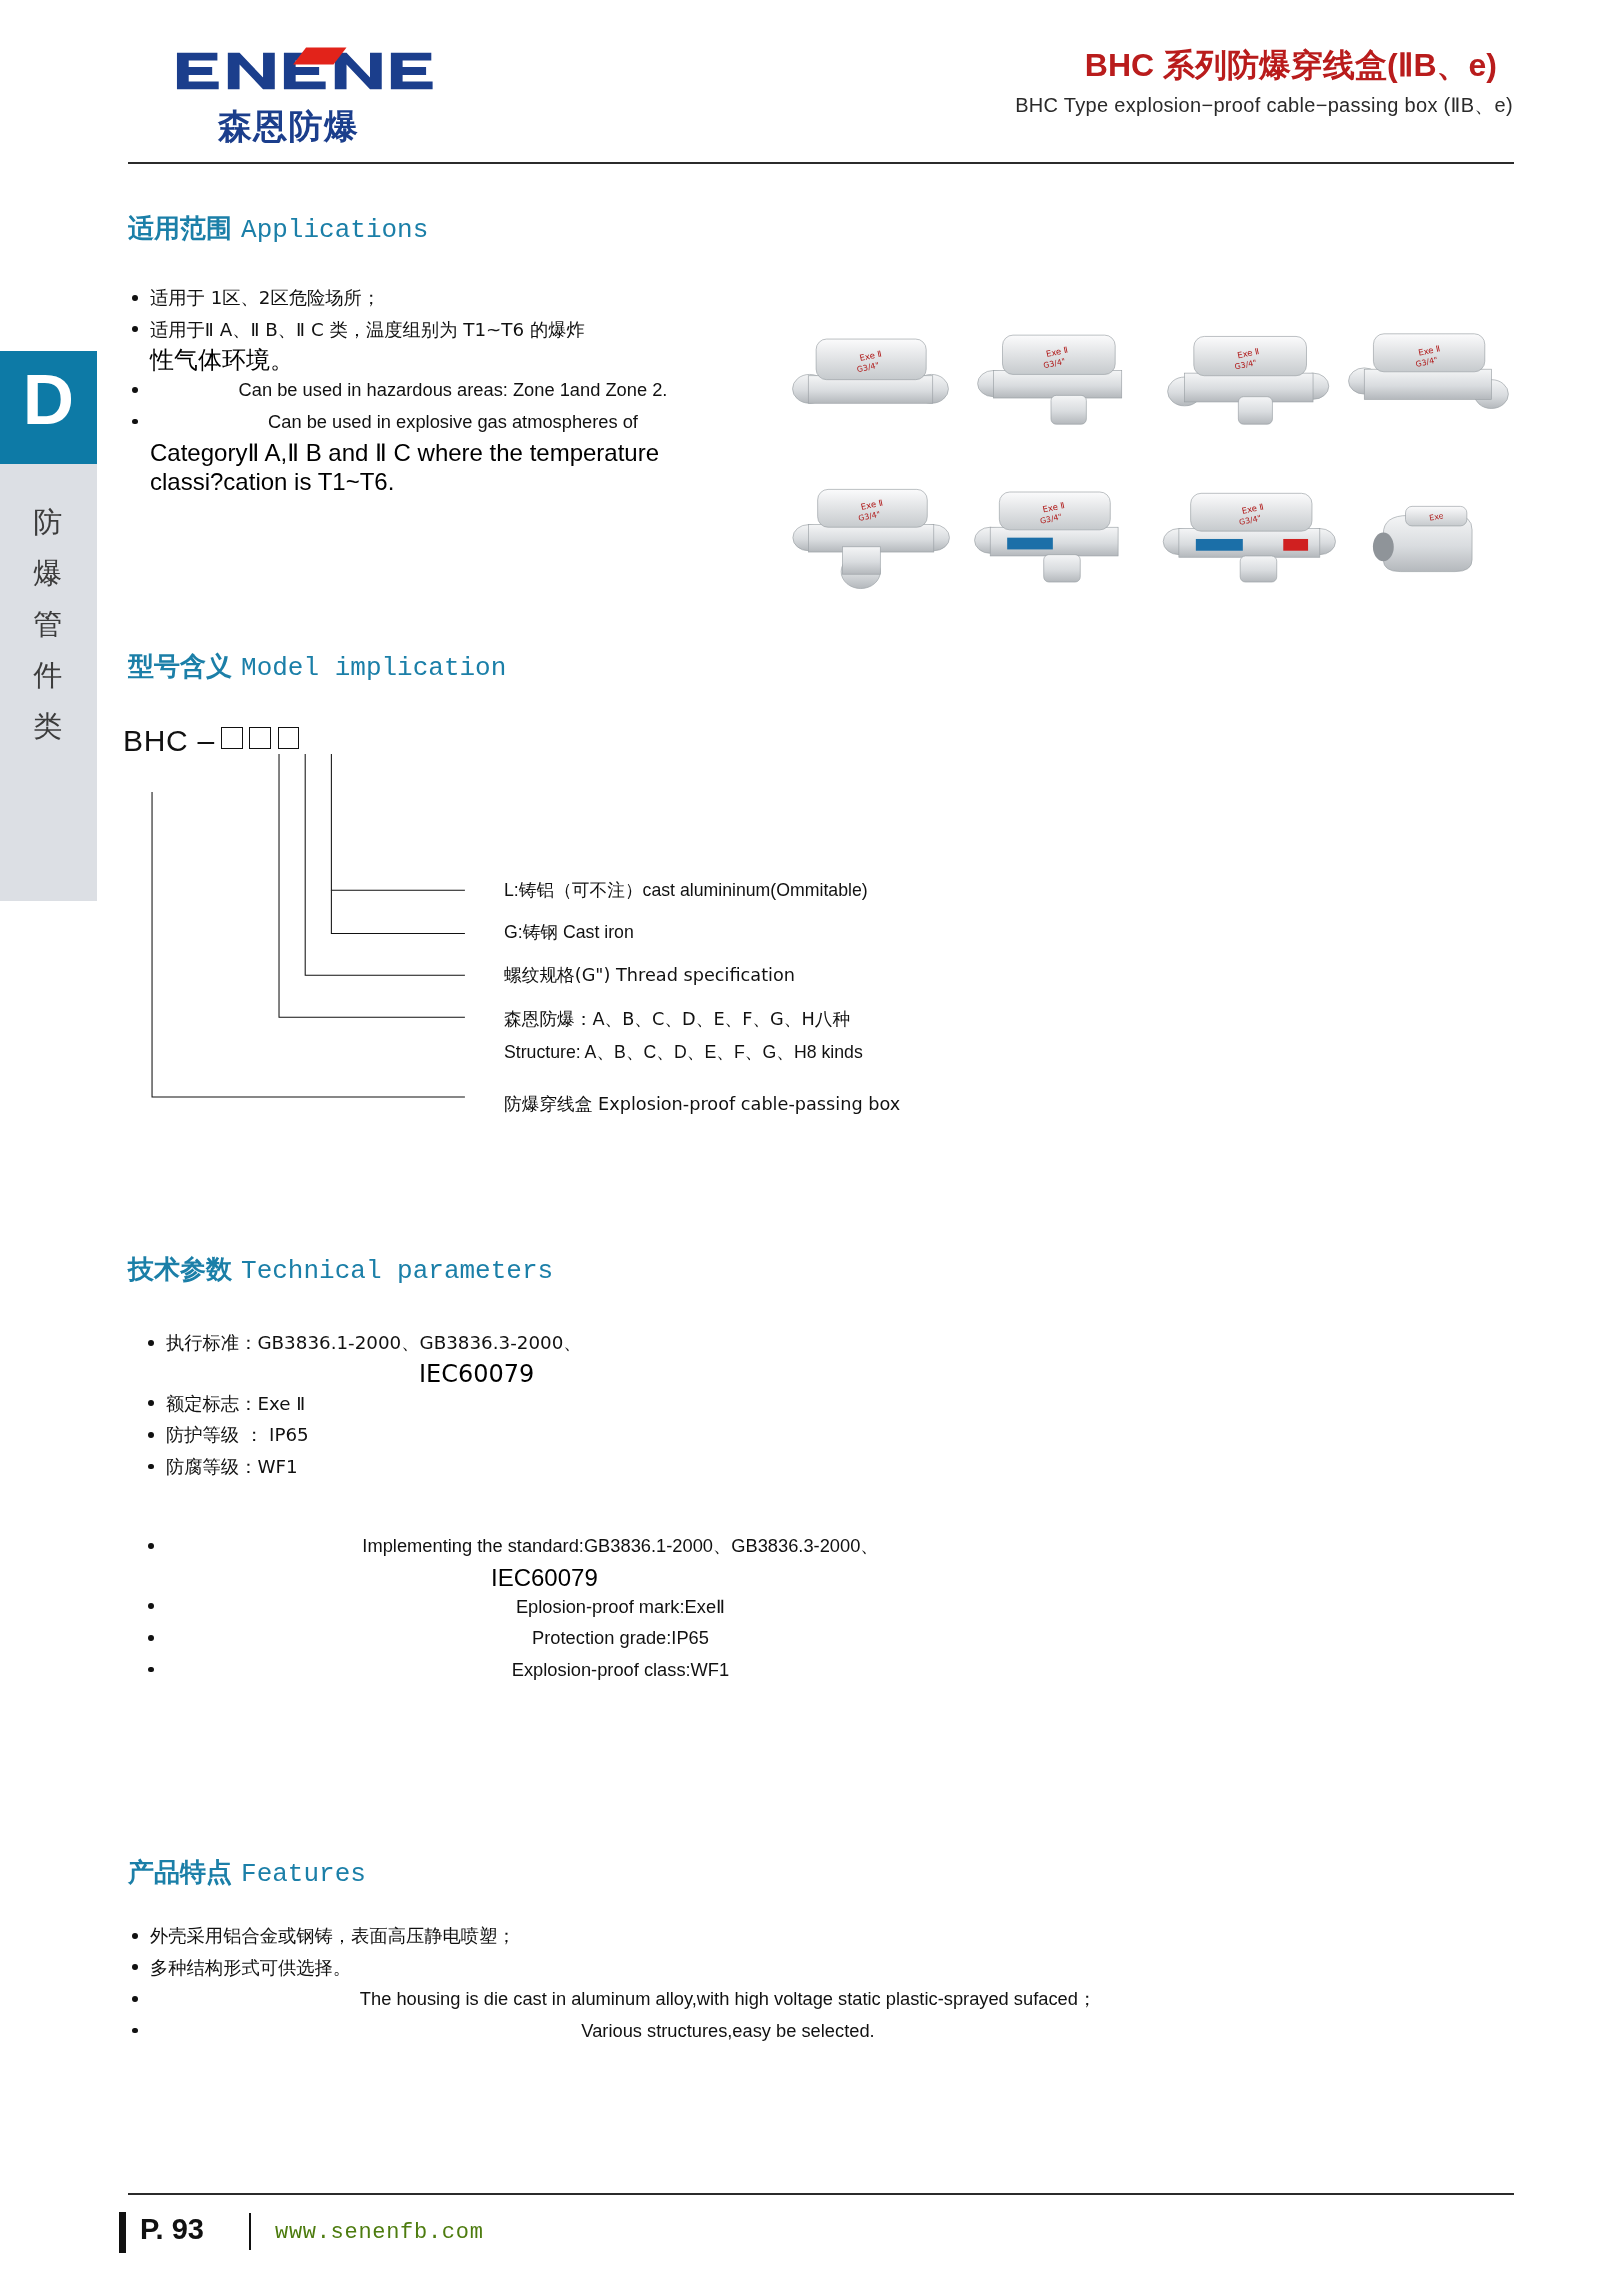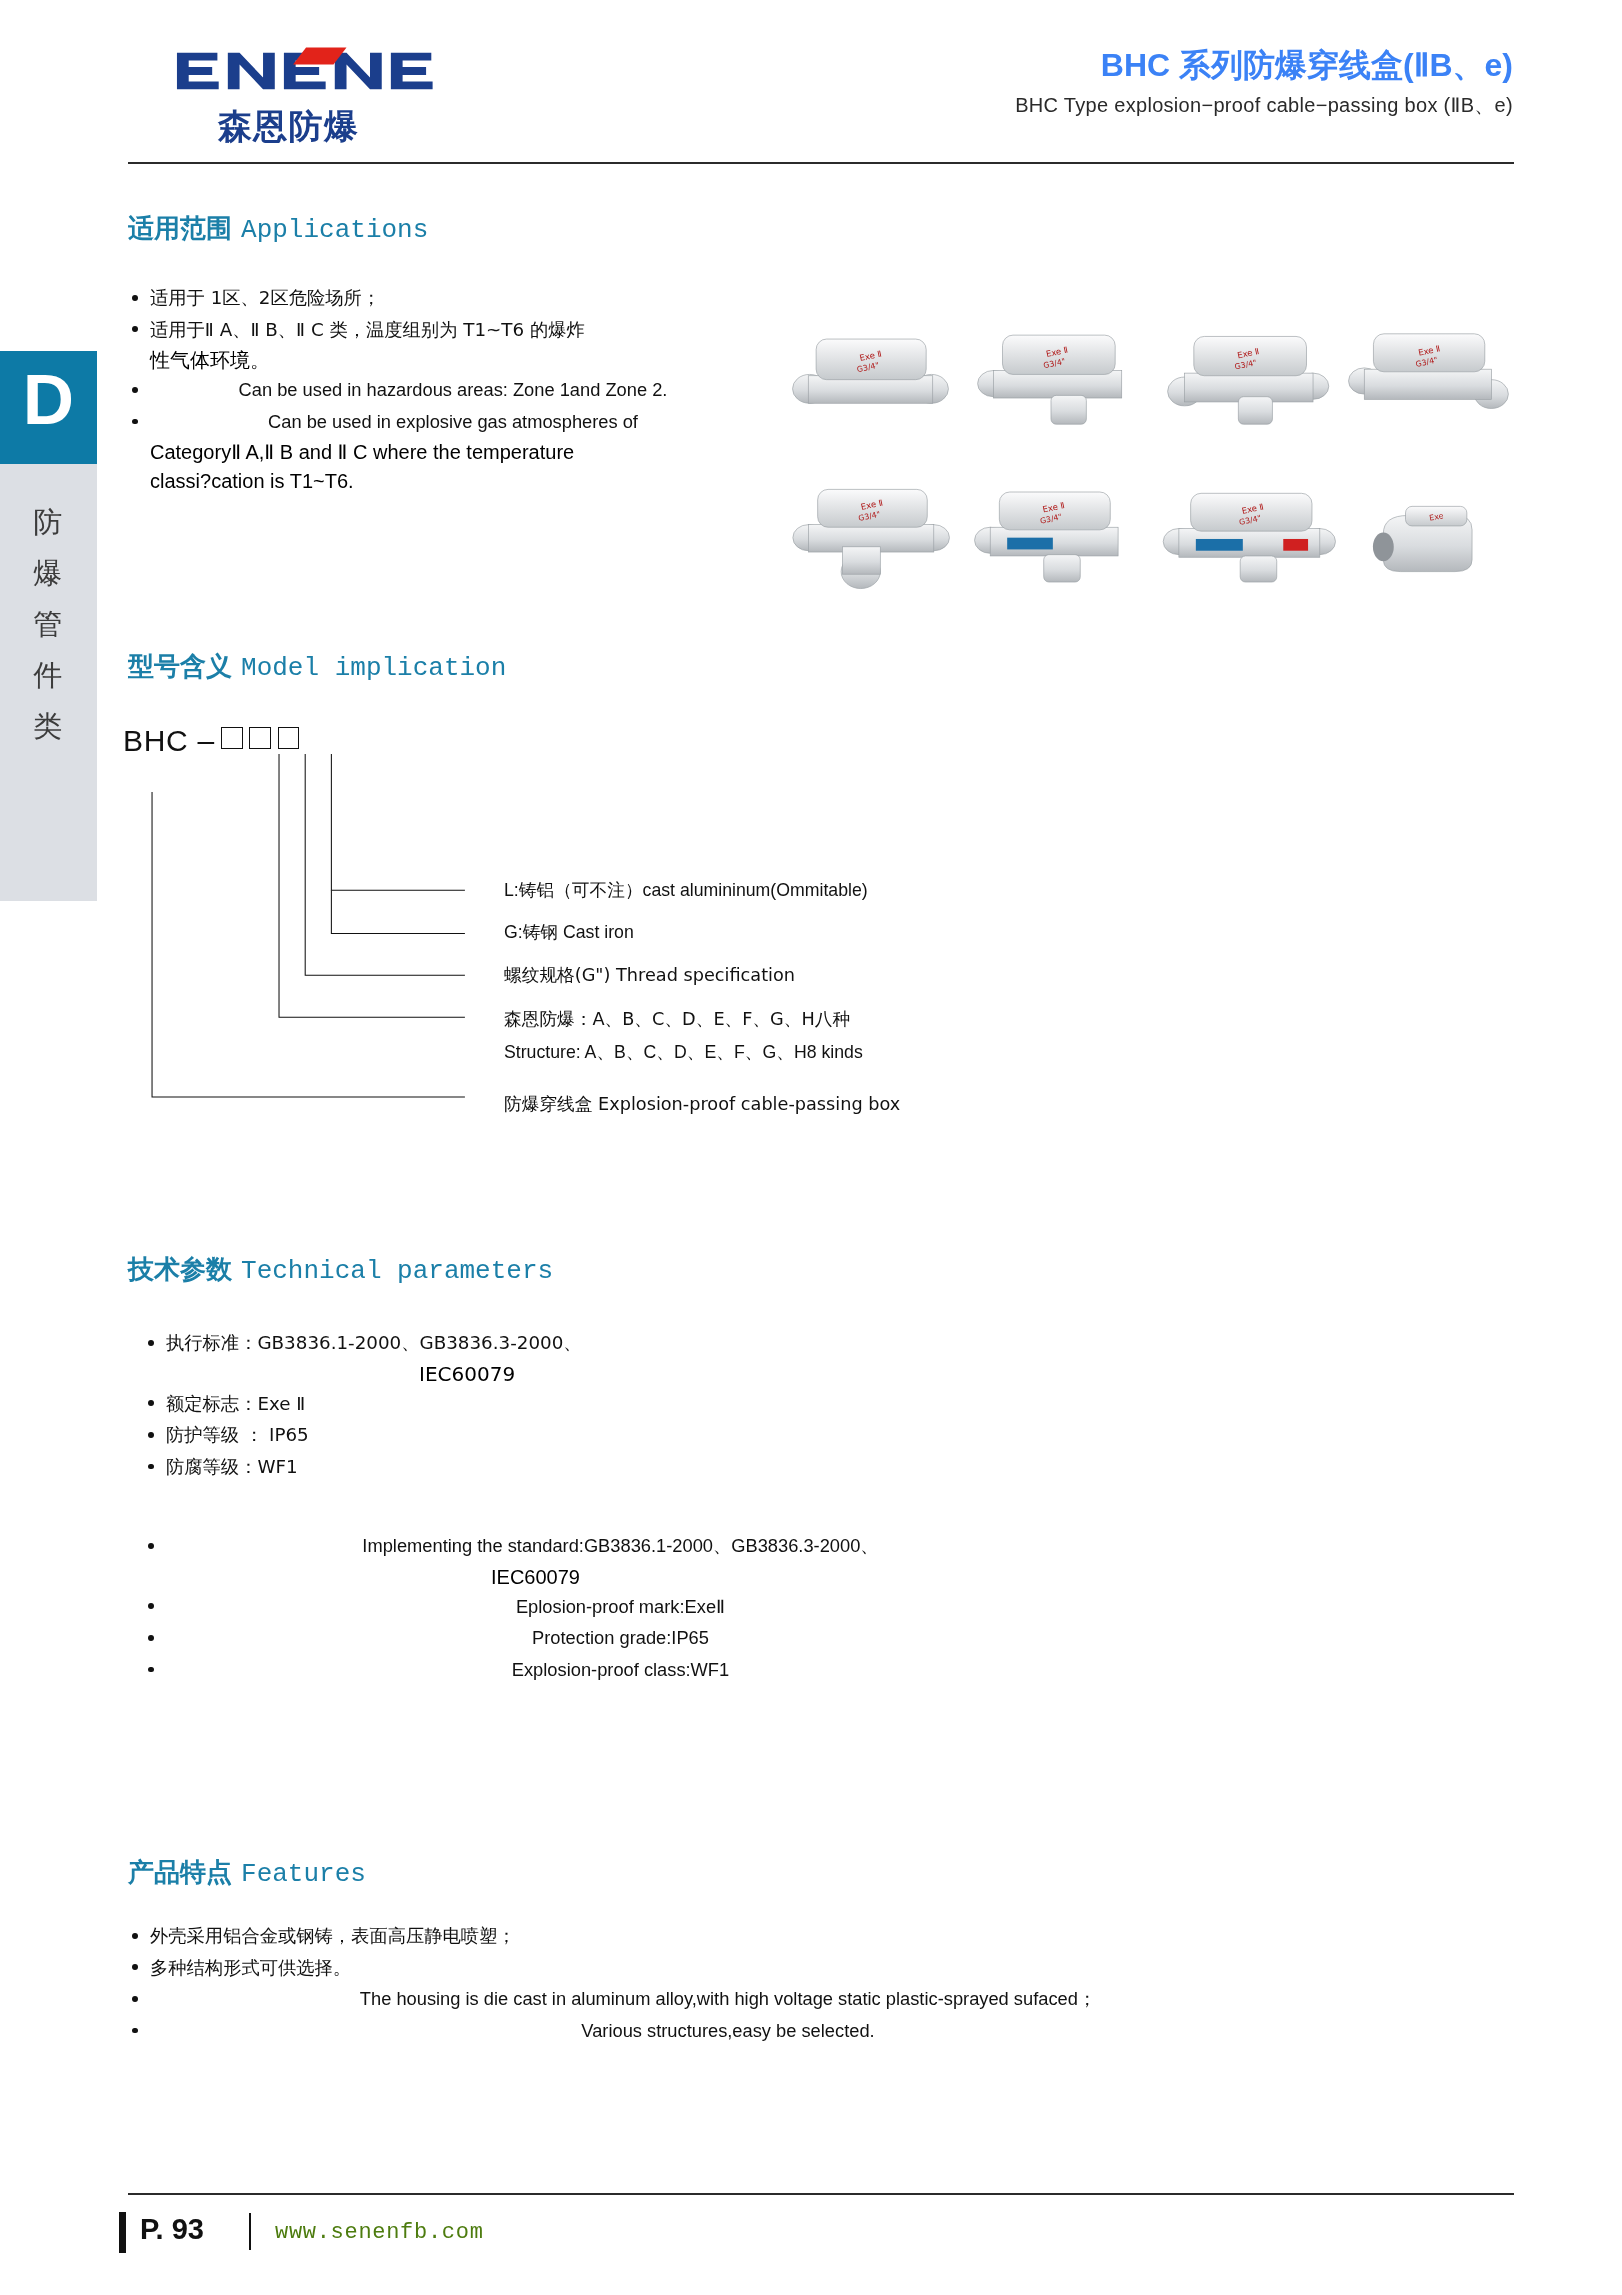--- a/index.html
+++ b/index.html
@@ -42,26 +42,26 @@
     left: 47px;
     top: 63px;
     font-family: "DejaVu Sans", sans-serif;
     font-size: 34px;
     font-weight: bold;
     letter-spacing: 1.3px;
     color: #1b3e8c;
   }
   .header-title {
     position: absolute;
-    right: 110px;
+    right: 126px;
     top: 44px;
     text-align: right;
     font-size: 32px;
     font-weight: bold;
-    color: #3b82f6;
+    color: #b91c1c;
     letter-spacing: 0px;
     white-space: nowrap;
   }
   .header-sub {
     position: absolute;
     right: 110px;
     top: 92px;
     text-align: right;
     font-size: 20px;
     color: #2a2a2a;
@@ -153,21 +153,21 @@
     position: absolute;
     left: 3.9px;
     top: 11.8px;
     width: 5.9px;
     height: 5.9px;
     border-radius: 50%;
     background: #111111;
   }
   .bl-cont {
     padding-left: 22px;
-    font-size: 20px;
+    font-size: 24px;
     line-height: 29px;
     font-family: "DejaVu Sans", sans-serif;
   }
 
   
   .photos {
     position: absolute;
     left: 775px;
     top: 298px;
     width: 743px;

